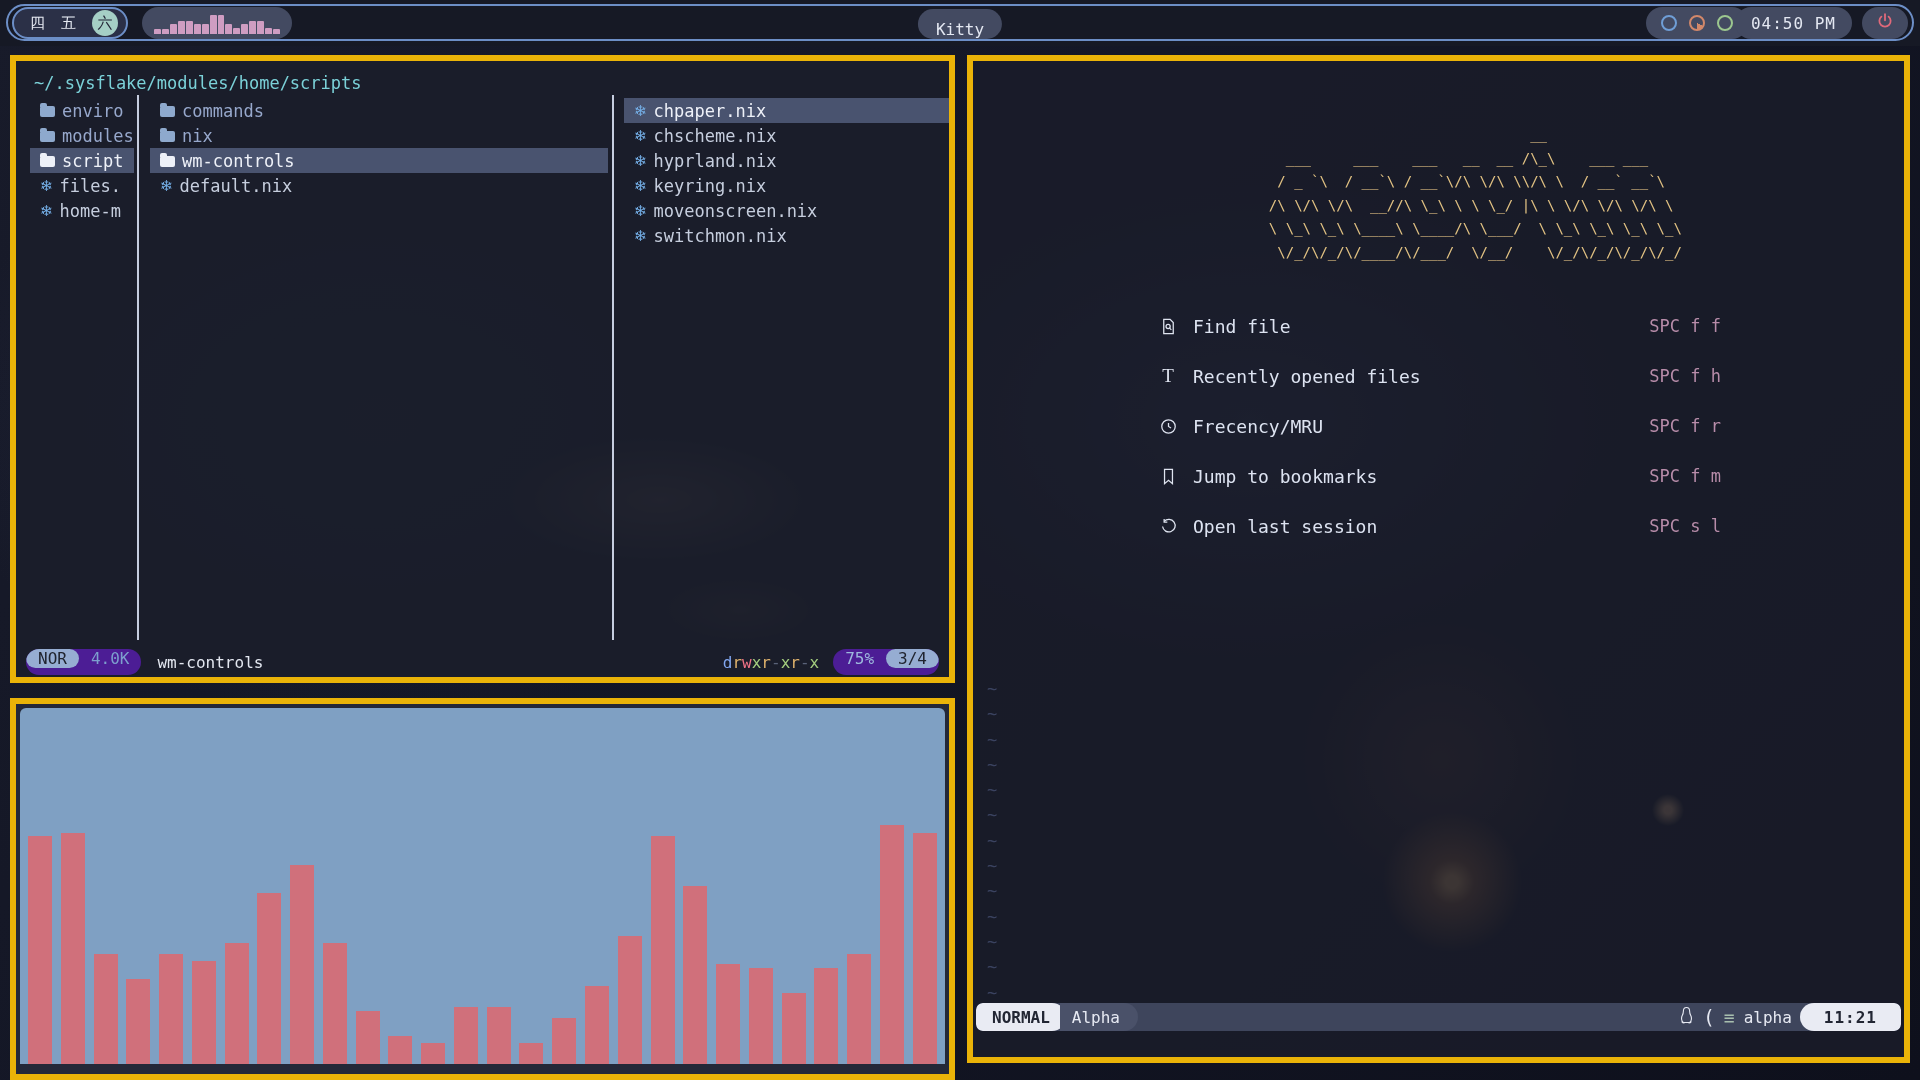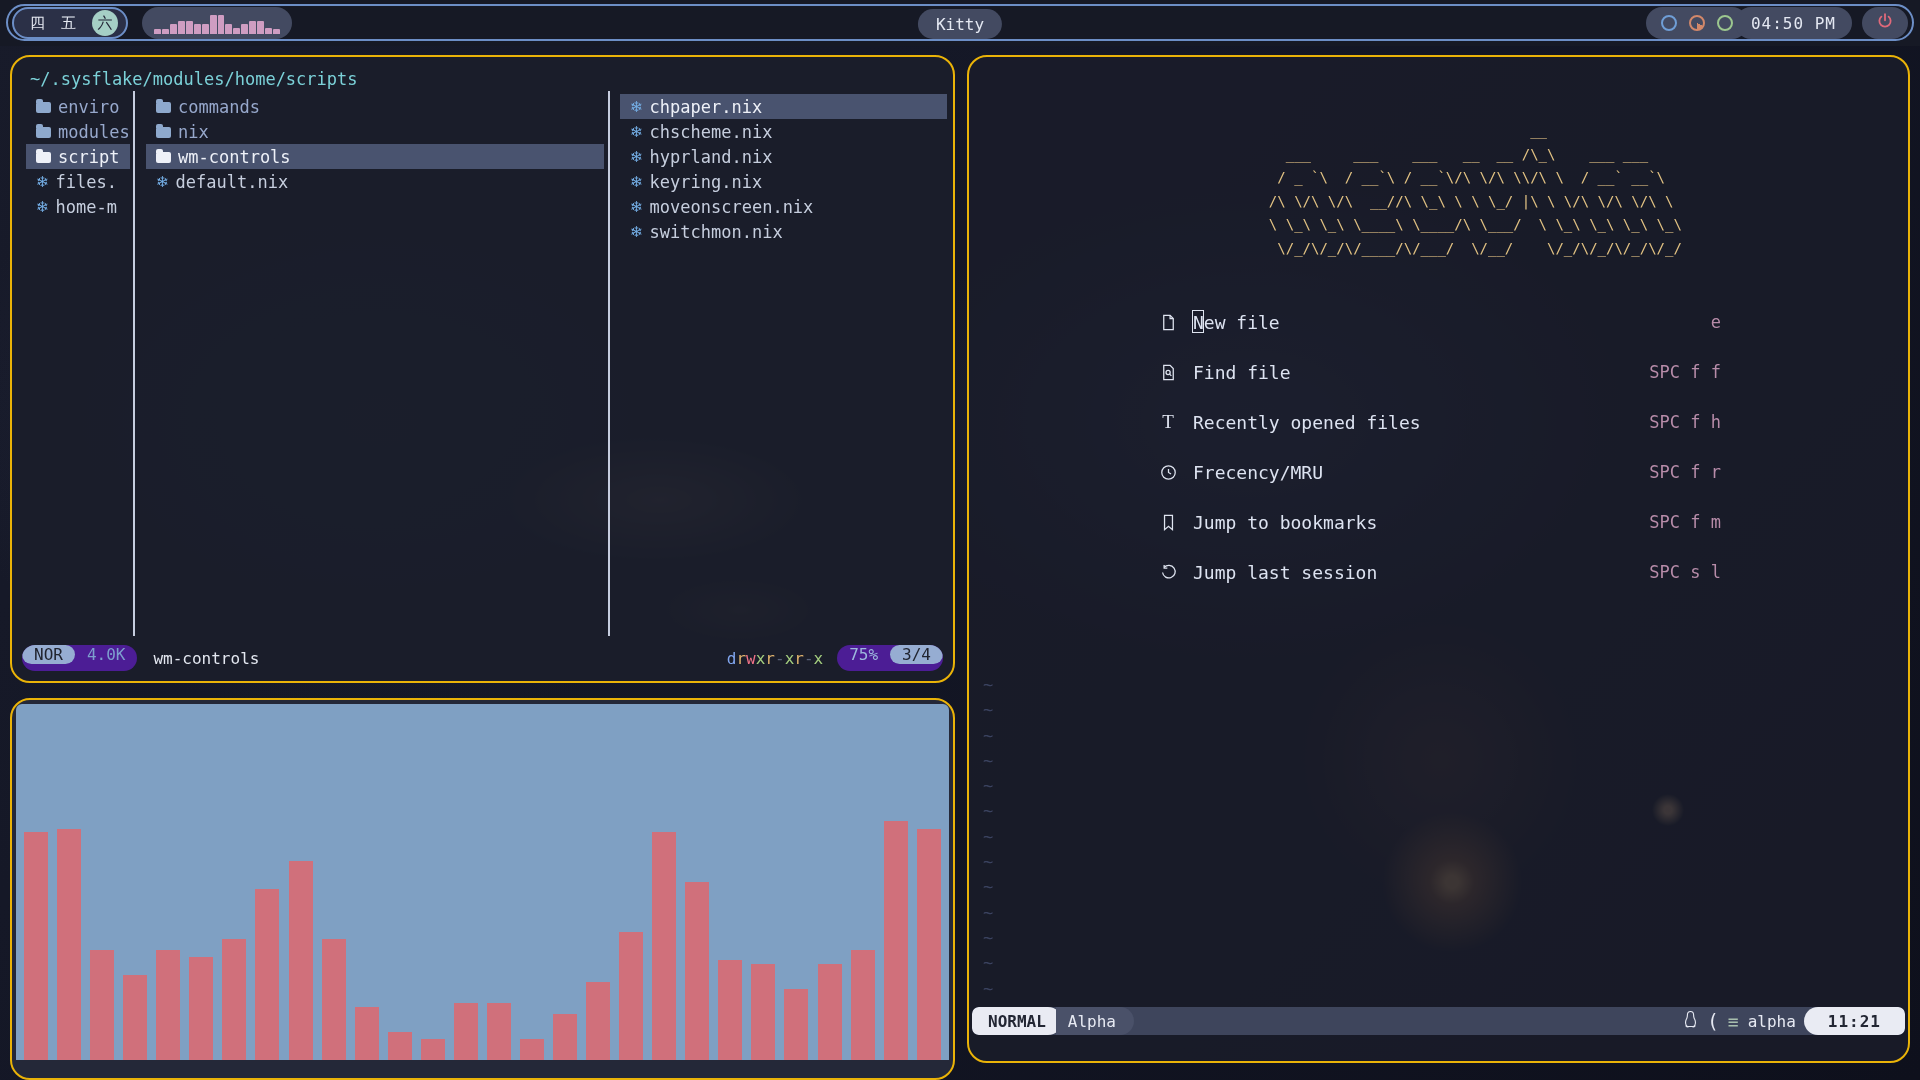--- a/index.html
+++ b/index.html
@@ -25,31 +25,31 @@
     border:2px solid #6c8ec6; border-radius:19px; pointer-events:none; }
   .pill { position:absolute; top:7px; height:32px; border-radius:16px; background:#434a61;
     display:flex; align-items:center; color:#e4e8f2; }
   .ws-pill { left:12px; background:#2b3047; padding:0 8px 0 16px; gap:16px; border:2px solid #6c8ec6; }
   .ws { font-size:15px; color:#e6e9f2; font-family:"DejaVu Sans", sans-serif; }
   .ws.active { width:26px; height:26px; border-radius:50%; background:#a5cfc5; color:#232737;
     display:flex; align-items:center; justify-content:center; }
   .hist-pill { left:142px; width:150px; padding:0 12px; }
   .hist-bars { display:flex; align-items:flex-end; gap:1px; height:22px; width:100%; }
   .hbar { width:7px; background:#cf9dc2; border-radius:1px 1px 0 0; }
-  .title-pill { left:50%; transform:translateX(-50%); top:9px; height:30px; border-radius:15px; padding:0 18px; font-size:16px; }
+  .title-pill { left:50%; transform:translateX(-50%); top:9px; height:30px; border-radius:15px; padding:0 18px; font-size:16px;align-items:flex-end; }
   .circles-pill { right:172px; padding:0 15px; gap:12px; }
   .ring { width:16px; height:16px; border-radius:50%; border:2px solid; }
   .ring.blue { border-color:#6f9ed6; }
   .ring.orange { border-color:#d2886a; background:conic-gradient(from 115deg, #d2886a 0 65deg, transparent 65deg); }
   .ring.green { border-color:#9cc78f; }
   .time-pill { right:68px; padding:0 16px; font-size:16px; letter-spacing:1px; }
   .power-pill { right:12px; width:46px; justify-content:center; }
 
   
-  .window { position:absolute; border:2px solid #eab308; border-radius:20px; overflow:hidden; }
+  .window { position:absolute; border:6px solid #eab308; border-radius:0; overflow:hidden; }
 
   
   .yazi { left:10px; top:55px; width:945px; height:628px; background:rgba(27,30,43,0.94); font-size:17px; }
   .yz-path { position:absolute; left:18px; top:12px; color:#7bd1d8; }
   .yz-col { position:absolute; top:37px; }
   .yz-col1 { left:14px; width:104px; }
   .yz-col2 { left:134px; width:458px; }
   .yz-col3 { left:608px; width:327px; }
   .vsep { position:absolute; top:34px; height:545px; width:2px; background:#c6cddf; }
   .vsep1 { left:121px; } .vsep2 { left:596px; }
@@ -297,31 +297,20 @@
     /\ \/\ \/\  __//\ \_\ \ \ \_/ |\ \ \/\ \/\ \/\ \
     \ \_\ \_\ \____\ \____/\ \___/  \ \_\ \_\ \_\ \_\
      \/_/\/_/\/____/\/___/  \/__/    \/_/\/_/\/_/\/_/</pre>
   </div>
 
   <div class="nv-menu">
     <div class="nv-row">
       <span class="nv-ic">
         <svg width="19" height="19" viewBox="0 0 24 24">
             <path d="M6 3h8l4 4v14H6z"></path>
-            <path d="M14 3v4h4"></path>
-          </svg>
-      </span>
-      <span class="nv-label">New file</span>
-      <span class="cursorblk"></span>
-      <span class="nv-sc">e</span>
-    </div>
-    <div class="nv-row">
-      <span class="nv-ic">
-        <svg width="19" height="19" viewBox="0 0 24 24">
-            <path d="M6 3h8l4 4v14H6z"></path>
             <circle cx="11.5" cy="12" r="2.6"></circle>
             <path d="M13.4 14l2.2 2.2"></path>
           </svg>
       </span>
       <span class="nv-label">Find file</span>
       <span class="nv-sc">SPC f f</span>
     </div>
     <div class="nv-row">
       <span class="nv-ic">
           <span class="serifT">T</span>
@@ -348,21 +337,21 @@
       <span class="nv-label">Jump to bookmarks</span>
       <span class="nv-sc">SPC f m</span>
     </div>
     <div class="nv-row">
       <span class="nv-ic">
         <svg width="19" height="19" viewBox="0 0 24 24">
             <path d="M6.5 5.5a8 8 0 1 1-2 6.5"></path>
             <path d="M6.5 2.5v4h4"></path>
           </svg>
       </span>
-      <span class="nv-label">Jump last session</span>
+      <span class="nv-label">Open last session</span>
       <span class="nv-sc">SPC s l</span>
     </div>
   </div>
 
   <pre class="nv-tildes">~
 ~
 ~
 ~
 ~
 ~

